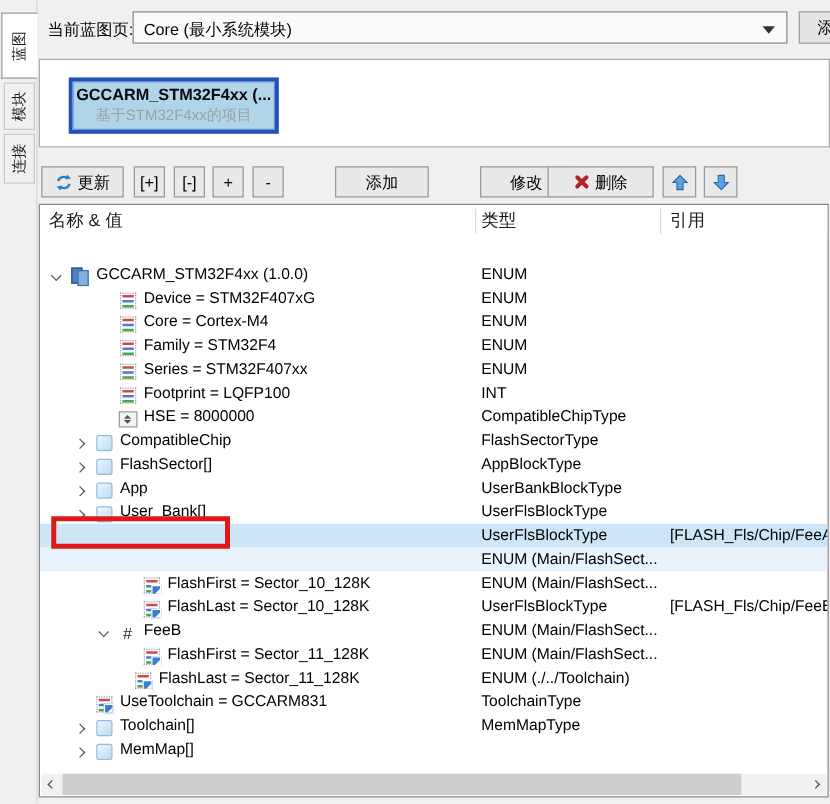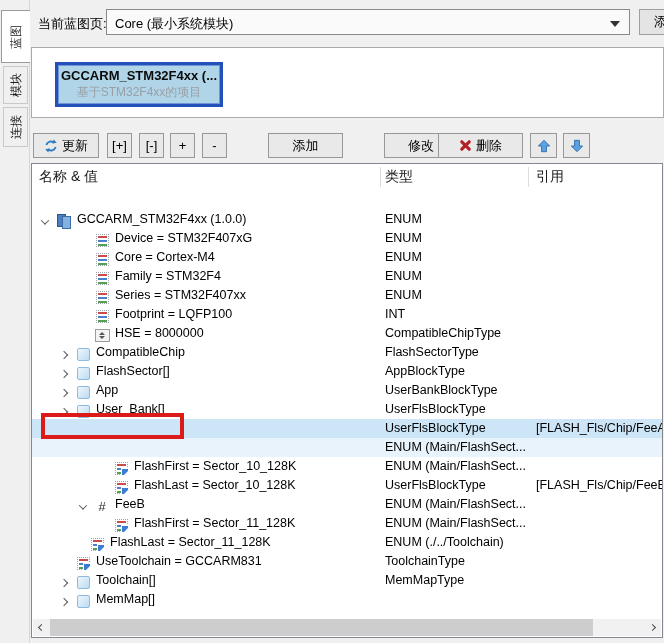--- a/index.html
+++ b/index.html
@@ -394,21 +394,21 @@
                 <i></i>
               </span>
             </span>
           </span>
           <span class="rowlabel">FlashFirst = Sector_11_128K</span>
         </span>
         <span class="typecell">ENUM (Main/FlashSect...</span>
         <span class="refcell"></span>
       </div>
       <div class="row">
-        <span class="namecell" style="padding-left:39px">
+        <span class="namecell" style="padding-left:56px">
           <span class="arrowbox"></span>
           <span class="iconbox">
             <span class="i-enum">
               <i class="b1"></i>
               <i class="b2"></i>
               <i class="b3"></i>
               <span class="badge">
                 <i></i>
               </span>
             </span>

